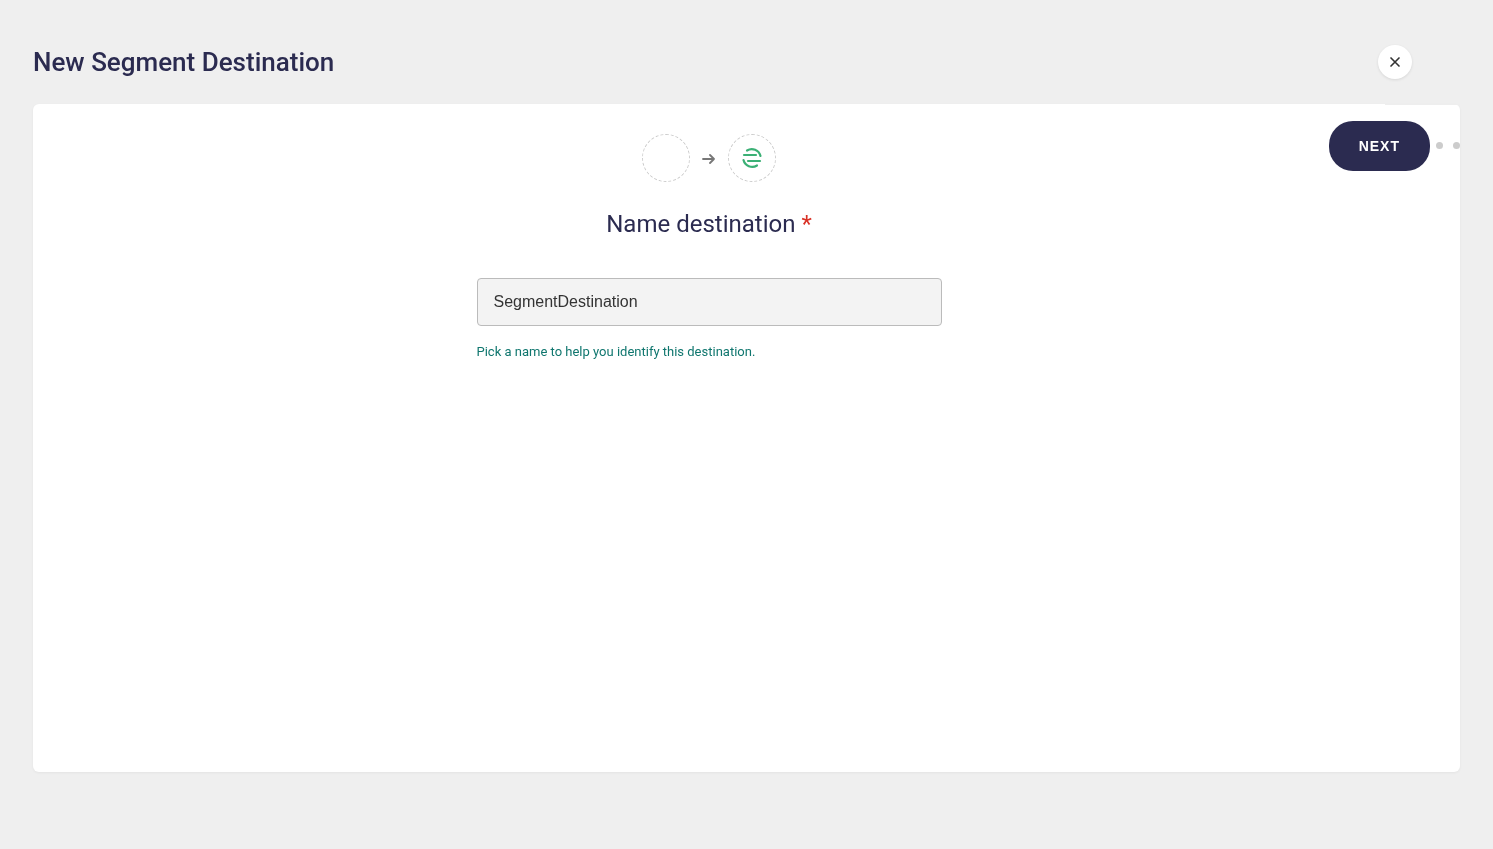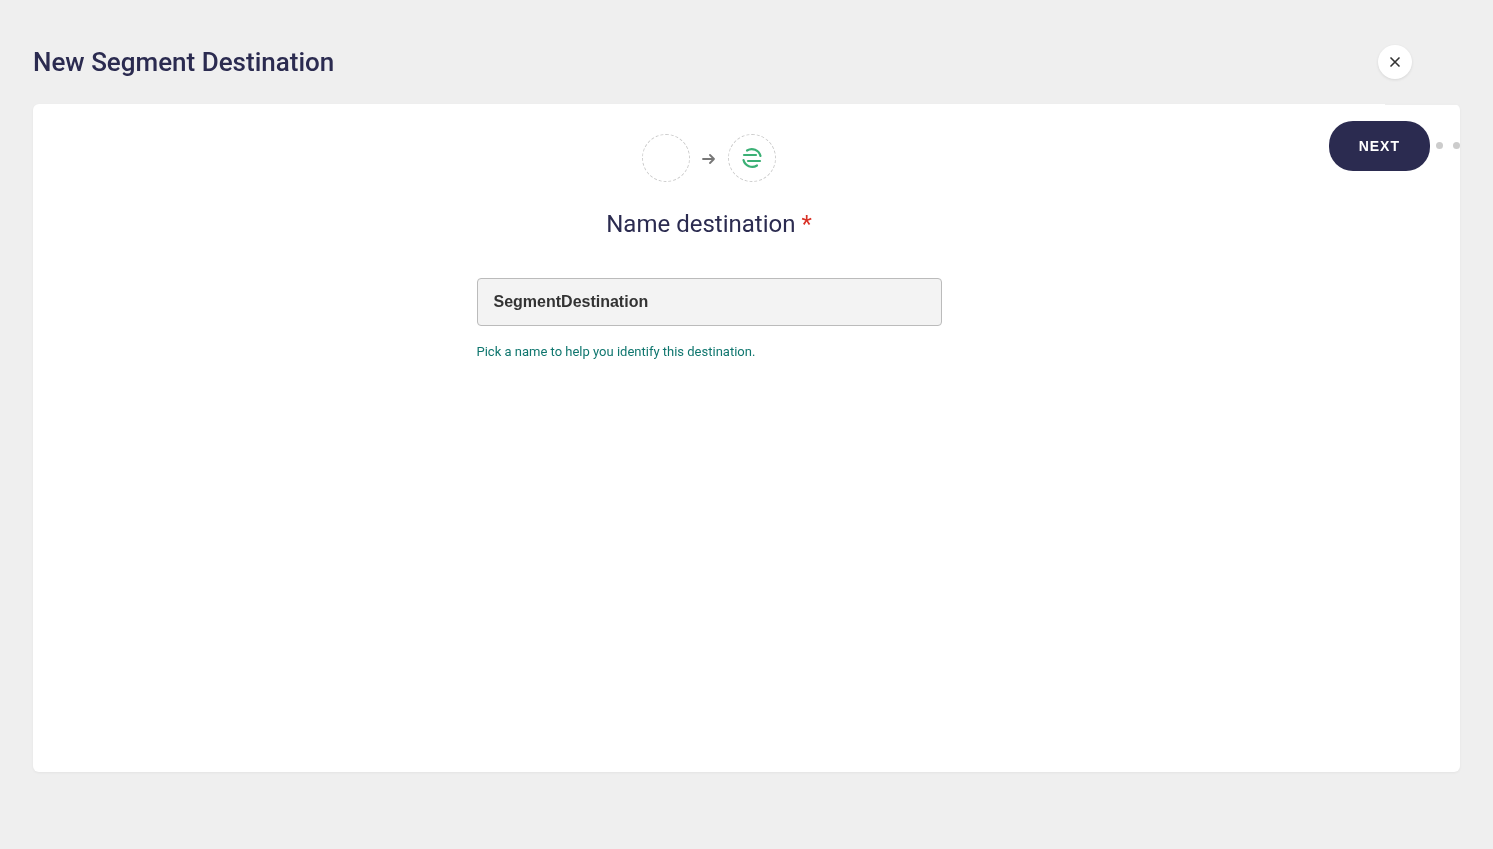--- a/index.html
+++ b/index.html
@@ -98,21 +98,20 @@
     .text-input {
       width: 465px;
       height: 48px;
       padding: 0 16px;
       font-size: 16px;
       color: #333;
       background: #f3f3f3;
       border: 1px solid #bbb;
       border-radius: 4px;
       outline: none;
-      font-weight: bold;
     }
     .helper-text {
       width: 465px;
       text-align: left;
       font-size: 13px;
       color: #0f766e;
       margin-top: 18px;
     }
     .card-footer {
       height: 82px;

